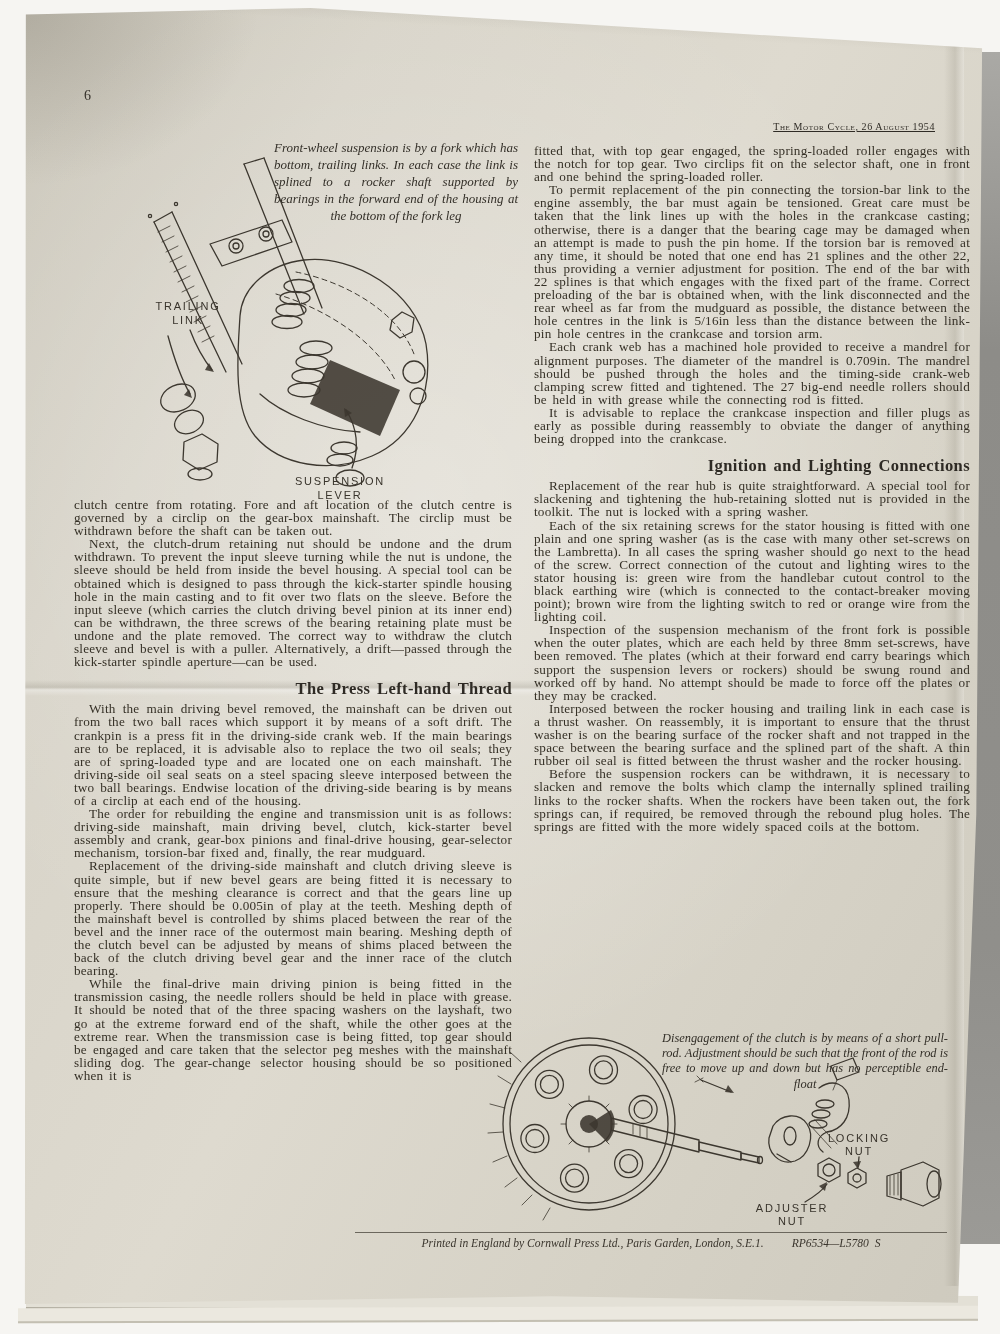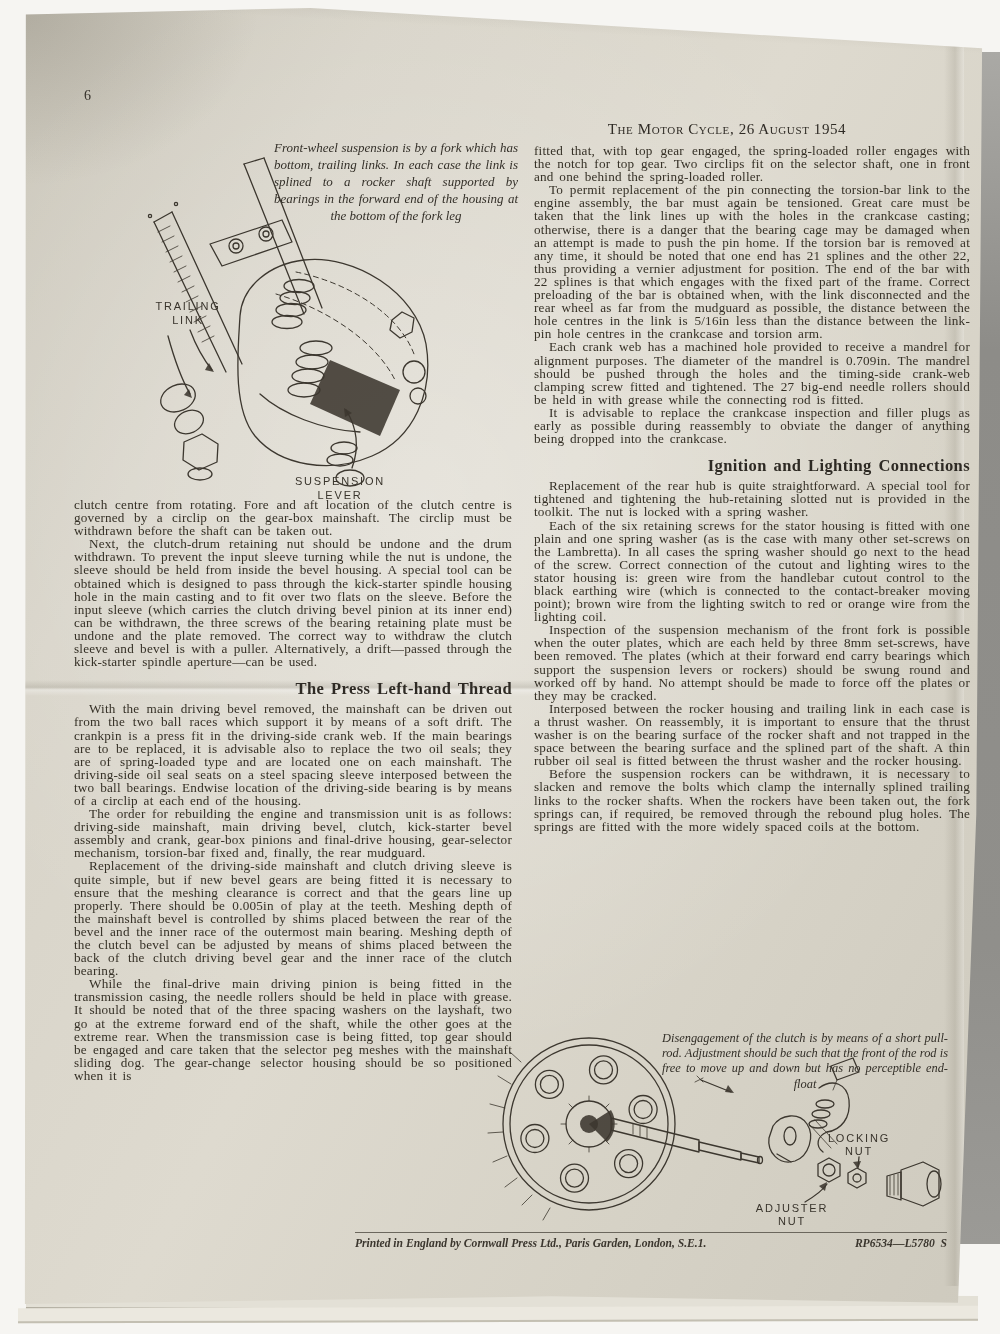--- a/index.html
+++ b/index.html
@@ -35,22 +35,22 @@
     background:radial-gradient(ellipse at 0% 0%, rgba(70,64,52,.20), rgba(0,0,0,0) 70%);}
   .crease-h{position:absolute;left:0;top:672px;width:54%;height:16px;
     background:linear-gradient(180deg, rgba(0,0,0,0), rgba(92,86,70,.16) 45%, rgba(255,255,255,.32) 62%, rgba(0,0,0,0));}
   .crease-v{position:absolute;right:20px;top:30px;width:20px;height:96%;
     background:linear-gradient(90deg, rgba(0,0,0,0), rgba(92,86,70,.14) 55%, rgba(255,255,255,.22));}
   .edge-top-shade{position:absolute;left:0;top:0;width:100%;height:52px;
     background:linear-gradient(183deg, rgba(60,55,44,.18), rgba(0,0,0,0) 45%);}
 
   .page-number{position:absolute;left:62px;top:80px;font-size:14px;}
   .masthead{
-    position:absolute;left:497px;top:113px;width:416px;text-align:center;
-    font-variant-caps:small-caps;font-size:15px;letter-spacing:.6px;color:#2f2b25;
+    position:absolute;left:497px;top:113px;width:416px;text-align:right;
+    font-variant-caps:small-caps;font-size:10px;letter-spacing:.6px;color:#2f2b25;text-decoration:underline;
   }
 
   .col{position:absolute;text-align:justify;font-size:13.2px;line-height:13.1px;
     letter-spacing:.2px;word-spacing:2.2px;color:#353026;}
   .col-left{left:52px;top:490px;width:438px;}
   .col-right{left:512px;top:136px;width:436px;}
   .col p{margin:0;text-indent:15px;}
   .col p.noindent{text-indent:0;}
   .col h2{margin:14px 0 7px;font-size:16.5px;letter-spacing:.4px;text-align:right;color:#2e2a24;}
 
@@ -64,22 +64,22 @@
   .fig-caption{
     position:absolute;font-style:italic;color:#332f28;
     text-align:justify;text-align-last:center;
   }
   .caption-top{left:238px;top:131px;width:244px;font-size:13px;line-height:17px;margin-left:14px;}
   .caption-bottom{left:640px;top:988px;width:286px;font-size:12.4px;line-height:15.2px;margin-top:35px;}
 
   .footer{
     position:absolute;left:333px;top:1224px;width:592px;
     border-top:1px solid #6b675d;padding-top:4px;
-    display:flex;justify-content:space-between;gap:28px;
-    font-style:italic;font-size:11.6px;color:#3b362e;white-space:nowrap;font-weight:bold;
+    display:flex;justify-content:center;gap:28px;
+    font-style:italic;font-size:11.6px;color:#3b362e;white-space:nowrap;
   }
 </style>
 </head>
 <body>
 
 <div class="scan-strip"></div>
 <div class="sheet-edge-1"></div>
 <div class="sheet-edge-2"></div>
 
 <div class="sheet">
@@ -155,21 +155,21 @@
     <p>Replacement of the driving-side mainshaft and clutch driving sleeve is quite simple, but if new bevel gears are being fitted it is necessary to ensure that the meshing clearance is correct and that the gears line up properly. There should be 0.005in of play at the teeth. Meshing depth of the mainshaft bevel is controlled by shims placed between the rear of the bevel and the inner race of the outermost main bearing. Meshing depth of the clutch bevel can be adjusted by means of shims placed between the back of the clutch driving bevel gear and the inner race of the clutch bearing.</p>
     <p>While the final-drive main driving pinion is being fitted in the transmission casing, the needle rollers should be held in place with grease. It should be noted that of the three spacing washers on the layshaft, two go at the extreme forward end of the shaft, while the other goes at the extreme rear. When the transmission case is being fitted, top gear should be engaged and care taken that the selector peg meshes with the mainshaft sliding dog. The gear-change selector housing should be so positioned when it is</p>
   </div>
 
   <div class="col col-right">
     <p class="noindent">fitted that, with top gear engaged, the spring-loaded roller engages with the notch for top gear. Two circlips fit on the selector shaft, one in front and one behind the spring-loaded roller.</p>
     <p>To permit replacement of the pin connecting the torsion-bar link to the engine assembly, the bar must again be tensioned. Great care must be taken that the link lines up with the holes in the crankcase casting; otherwise, there is a danger that the bearing cage may be damaged when an attempt is made to push the pin home. If the torsion bar is removed at any time, it should be noted that one end has 21 splines and the other 22, thus providing a vernier adjustment for position. The end of the bar with 22 splines is that which engages with the fixed part of the frame. Correct preloading of the bar is obtained when, with the link disconnected and the rear wheel as far from the mudguard as possible, the distance between the hole centres in the link is 5/16in less than the distance between the link-pin hole centres in the crankcase and torsion arm.</p>
     <p>Each crank web has a machined hole provided to receive a mandrel for alignment purposes. The diameter of the mandrel is 0.709in. The mandrel should be pushed through the holes and the timing-side crank-web clamping screw fitted and tightened. The 27 big-end needle rollers should be held in with grease while the connecting rod is fitted.</p>
     <p>It is advisable to replace the crankcase inspection and filler plugs as early as possible during reassembly to obviate the danger of anything being dropped into the crankcase.</p>
     <h2>Ignition and Lighting Connections</h2>
-    <p>Replacement of the rear hub is quite straightforward. A special tool for tightened and tightening the hub-retaining slotted nut is provided in the toolkit. The nut is locked with a spring washer.</p>
+    <p>Replacement of the rear hub is quite straightforward. A special tool for slackening and tightening the hub-retaining slotted nut is provided in the toolkit. The nut is locked with a spring washer.</p>
     <p>Each of the six retaining screws for the stator housing is fitted with one plain and one spring washer (as is the case with many other set-screws on the Lambretta). In all cases the spring washer should go next to the head of the screw. Correct connection of the cutout and lighting wires to the stator housing is: green wire from the handlebar cutout control to the black earthing wire (which is connected to the contact-breaker moving point); brown wire from the lighting switch to red or orange wire from the lighting coil.</p>
     <p>Inspection of the suspension mechanism of the front fork is possible when the outer plates, which are each held by three 8mm set-screws, have been removed. The plates (which at their forward end carry bearings which support the suspension levers or rockers) should be swung round and worked off by hand. No attempt should be made to force off the plates or they may be cracked.</p>
     <p>Interposed between the rocker housing and trailing link in each case is a thrust washer. On reassembly, it is important to ensure that the thrust washer is on the bearing surface of the rocker shaft and not trapped in the space between the bearing surface and the splined part of the shaft. A thin rubber oil seal is fitted between the thrust washer and the rocker housing.</p>
     <p>Before the suspension rockers can be withdrawn, it is necessary to slacken and remove the bolts which clamp the internally splined trailing links to the rocker shafts. When the rockers have been taken out, the fork springs can, if required, be removed through the rebound plug holes. The springs are fitted with the more widely spaced coils at the bottom.</p>
   </div>
 
   <div class="fig-caption caption-bottom">Disengagement of the clutch is by means of a short pull-rod. Adjustment should be such that the front of the rod is free to move up and down but has no perceptible end-float</div>
   <svg class="fig" style="left:465px;top:1018px;" width="478" height="202" viewBox="0 0 478 202">
     <g class="ink">
       <circle cx="102" cy="98" r="86"></circle>

